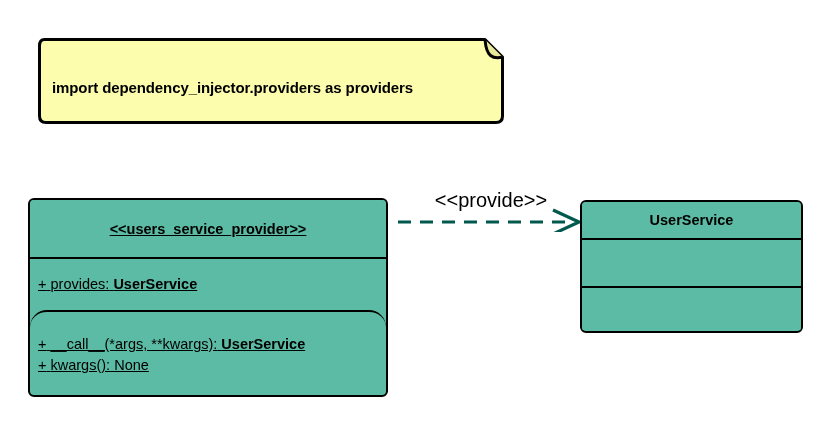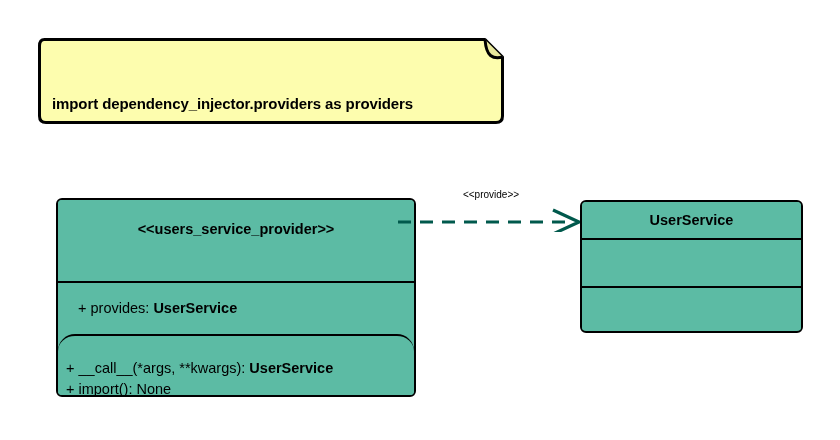--- a/index.html
+++ b/index.html
@@ -43,37 +43,37 @@
     width: 438px;
     height: 98px;
     display: flex;
     align-items: center;
     justify-content: flex-start;
     font-size: 15px;
     font-weight: bold;
     letter-spacing: -0.1px;
     color: #000000;
     white-space: nowrap;
-    margin-top: 16px;
   }
 
   
   .classbox {
     position: absolute;
     box-sizing: border-box;
     background: #5CBBA4;
     border: 2.5px solid #000000;
     border-radius: 6px;
     overflow: hidden;
   }
   .class-provider {
-    left: 56px;
+    left: 28px;
     top: 198px;
     width: 360px;
     height: 199px;
+    text-decoration: underline;
   }
   .class-service {
     left: 580px;
     top: 200px;
     width: 223px;
     height: 133px;
   }
 
   .compartment {
     box-sizing: border-box;
@@ -94,22 +94,21 @@
     font-size: 14.5px;
     line-height: 18px;
   }
   .prov-header { height: 57px; }
   .svc-header  { height: 36px; }
 
   .attr-compartment {
     height: 53px;
     display: flex;
     align-items: center;
-    padding-left: 20px;
-    margin-top: 24px;
+    padding-left: 8px;
   }
   .meth-compartment {
     height: 84px;
     padding-left: 8px;
     padding-top: 22px;
     border-radius: 17px;
   }
   .svc-empty-1 { height: 48px; }
   .svc-empty-2 { height: 44px; }
 
@@ -130,21 +129,21 @@
     top: 186px;
     width: 186px;
     height: 46px;
   }
   .connector-label {
     position: absolute;
     left: 398px;
     top: 189px;
     width: 186px;
     text-align: center;
-    font-size: 10px;
+    font-size: 20px;
     color: #000000;
     white-space: nowrap;
   }
 </style>
 </head>
 <body>
 
 <div id="diagram-canvas">
 
   <div class="note">
@@ -168,21 +167,21 @@
       </div>
     </div>
     <div class="compartment divider meth-compartment">
       <div class="member-line">
         <span>+</span>
          <span>__call__(*args, **kwargs):</span>
          <b>UserService</b>
       </div>
       <div class="member-line">
         <span>+</span>
-         <span>import():</span>
+         <span>kwargs():</span>
          <span>None</span>
       </div>
     </div>
   </div>
 
   <div class="connector-label">&lt;&lt;provide&gt;&gt;</div>
   <svg class="connector" width="186" height="46" viewBox="0 0 186 46">
     <line x1="0" y1="36" x2="168" y2="36" stroke="#00594C" stroke-width="3.2" stroke-dasharray="13 9"></line>
     <path d="M 155 24 L 181 36 L 155 48" fill="none" stroke="#00594C" stroke-width="3.2" stroke-linecap="butt" stroke-linejoin="miter"></path>
   </svg>

